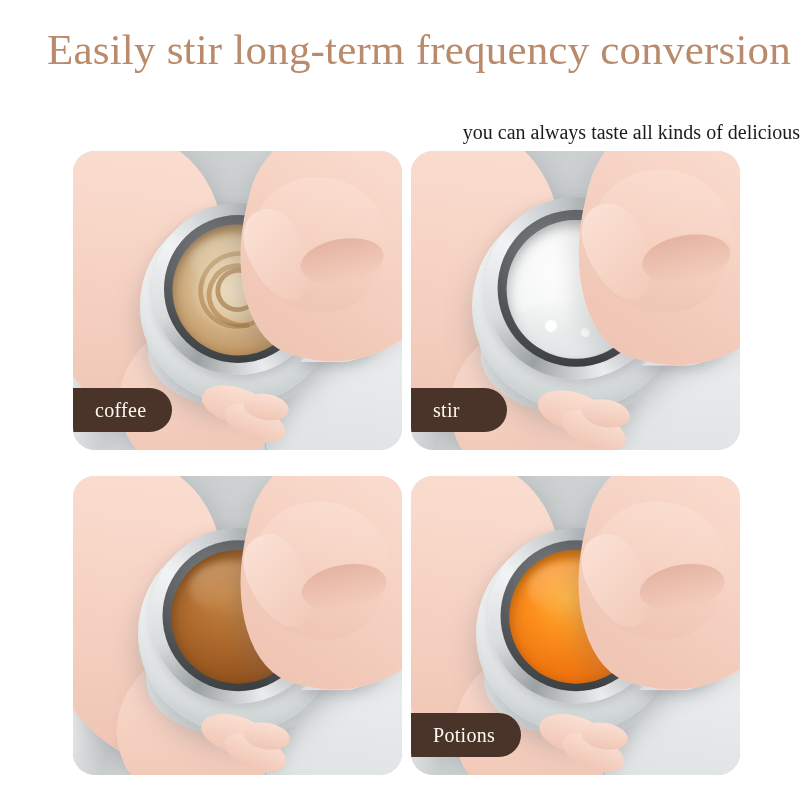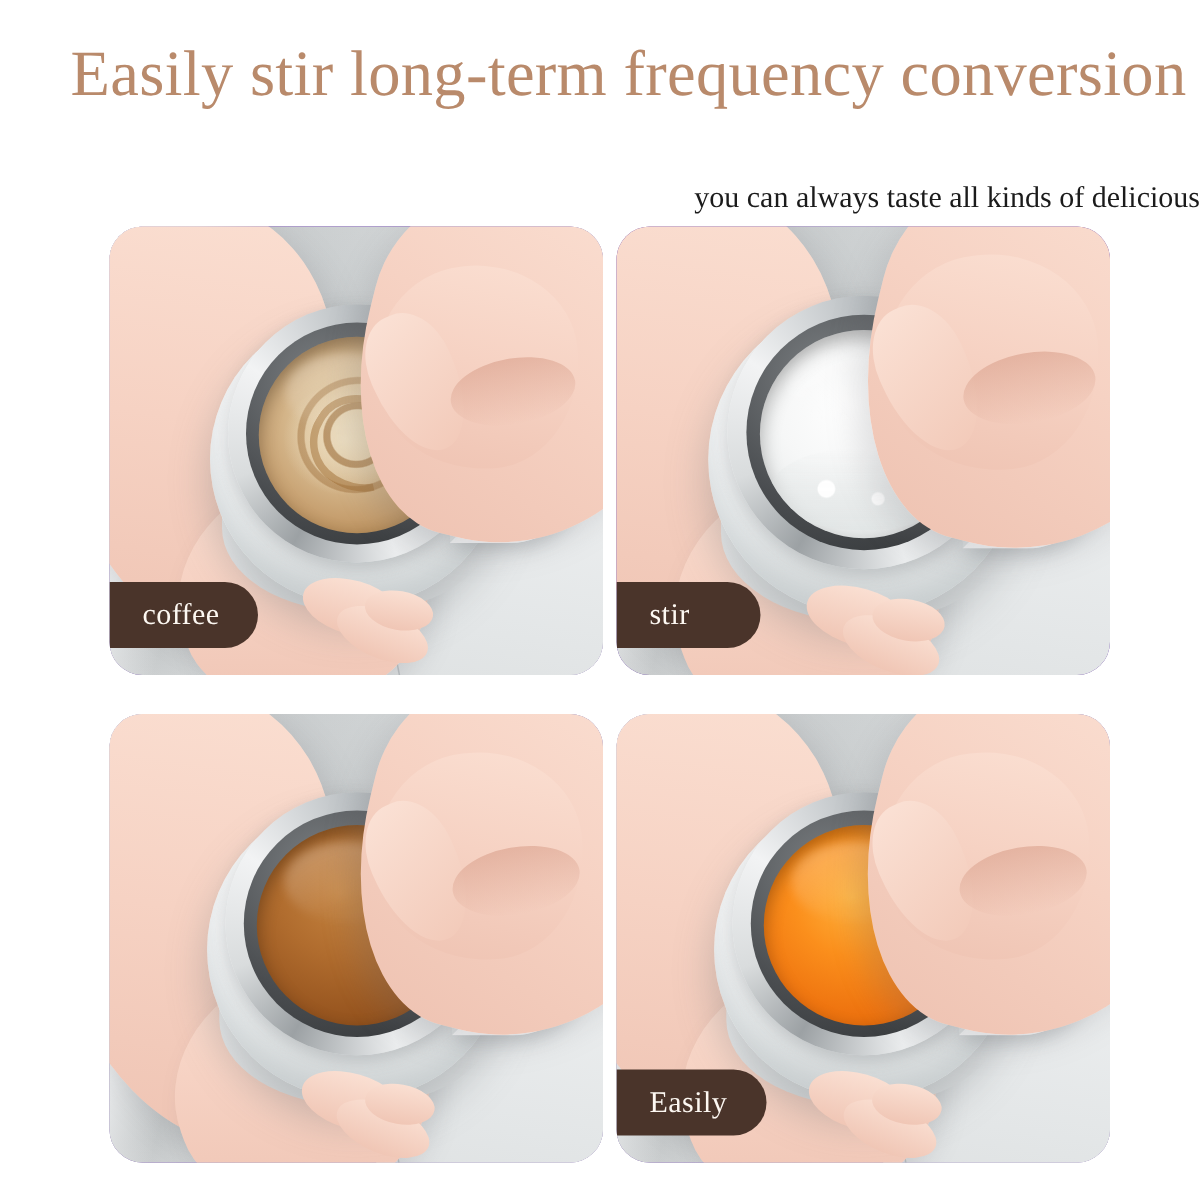--- a/index.html
+++ b/index.html
@@ -61,21 +61,21 @@
     grid-template-columns: 329px 329px;
     grid-template-rows: 299px 299px;
     column-gap: 9px;
     row-gap: 26px;
   }
 
   .panel {
     position: relative;
     border-radius: 22px;
     overflow: hidden;
-    background: #4c1d95;
+    background: #e5e5e5;
     isolation: isolate;
   }
 
   
   .scene { position: absolute; inset: 0; }
 
   
   .desk {
     position: absolute; inset: 0;
     background:
@@ -456,17 +456,17 @@
 
         <div class="skin arm-right"></div>
         <div class="skin hand-right"></div>
         <div class="thumb-right"></div>
         <div class="knuckle"></div>
 
         <div class="finger-left-1"></div>
         <div class="finger-left-2"></div>
         <div class="finger-left-3"></div>
       </div>
-      <figcaption class="badge">Easily</figcaption>
+      <figcaption class="badge">Potions</figcaption>
     </figure>
 
   </div>
 </div>
 
 </body></html>

